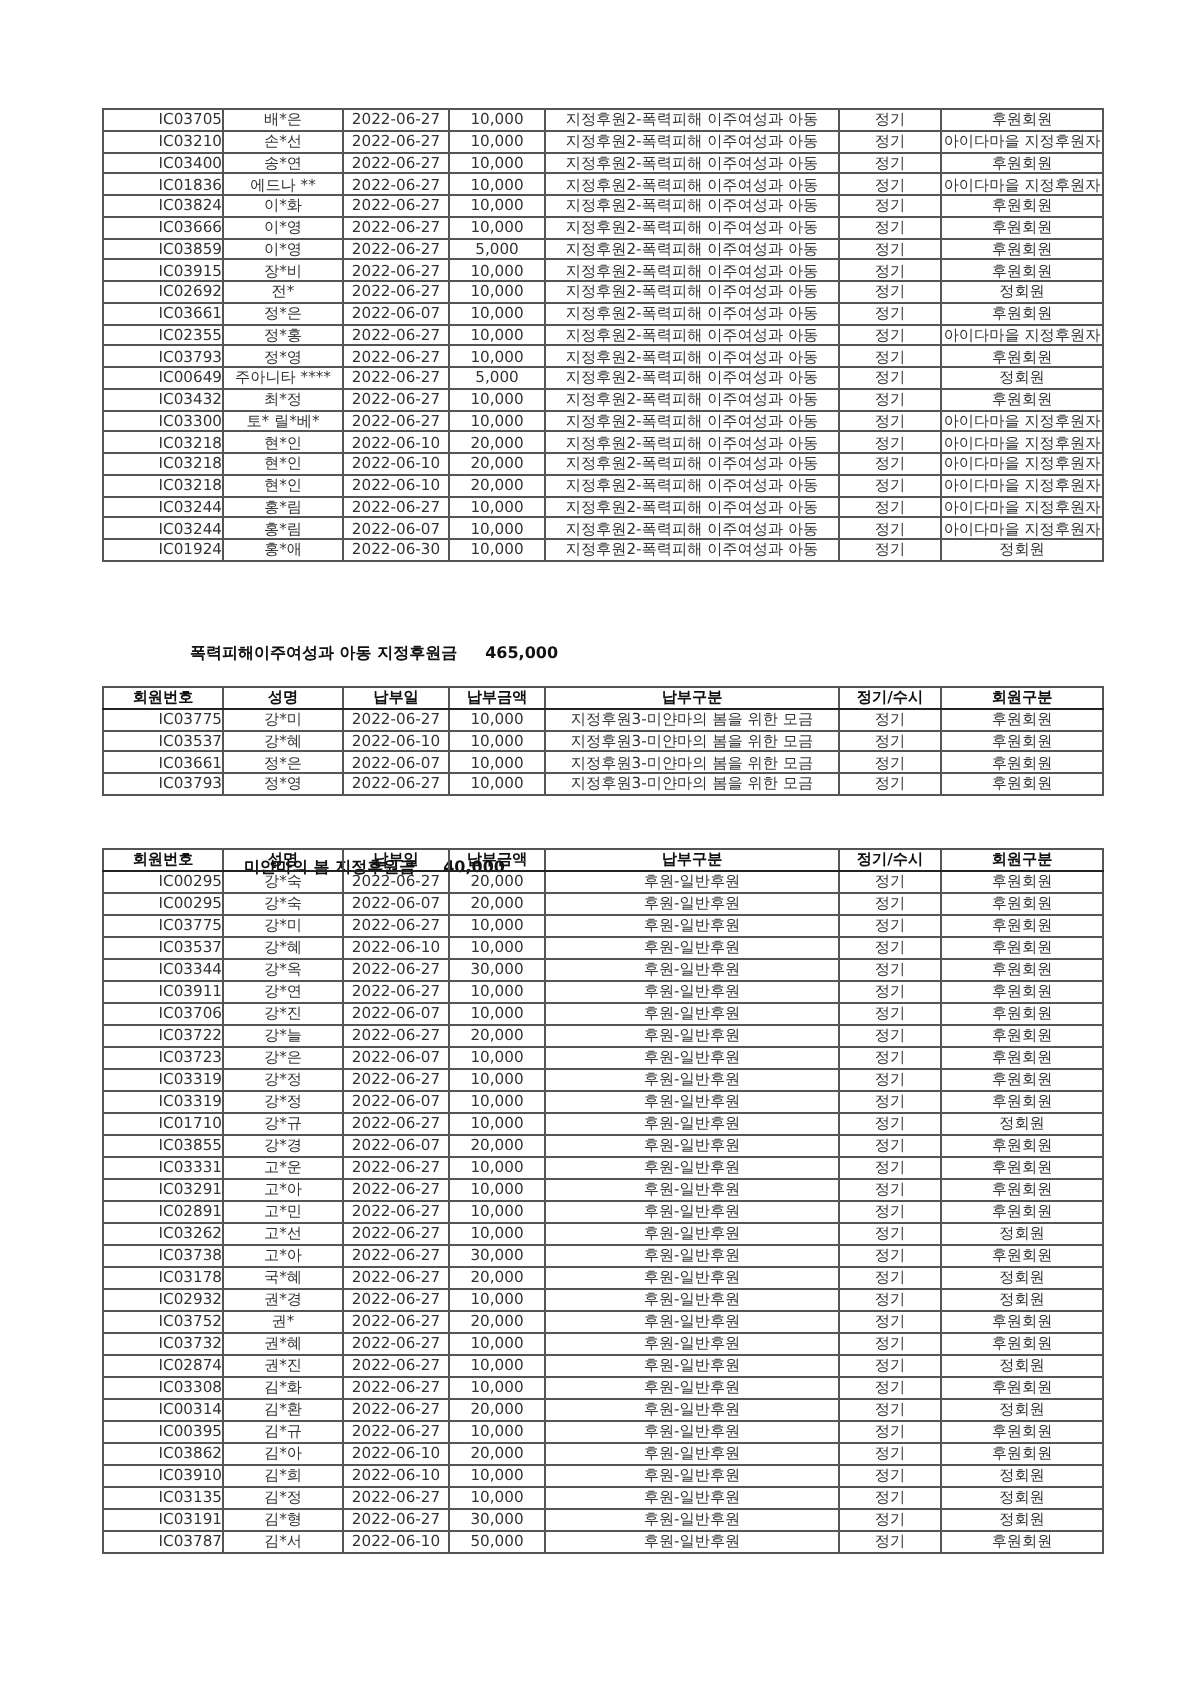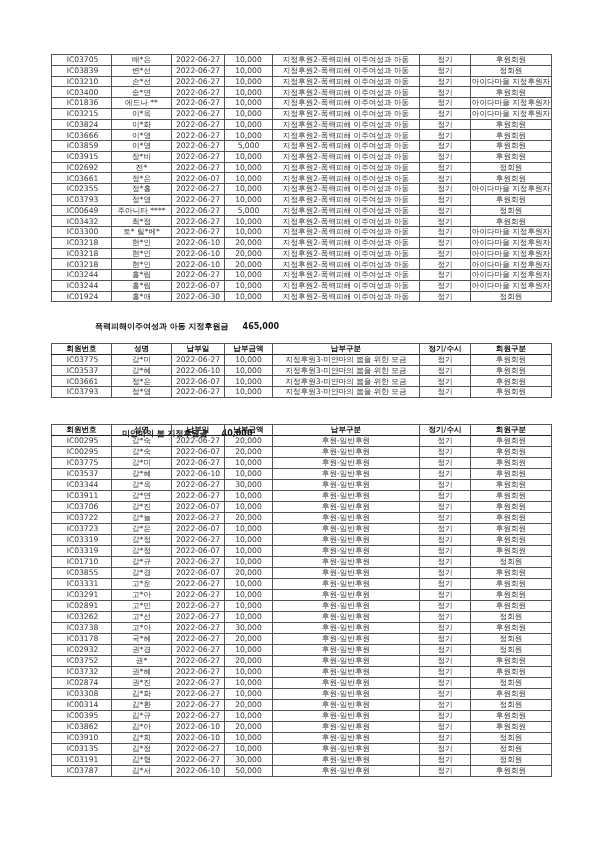--- a/index.html
+++ b/index.html
@@ -13,21 +13,21 @@
       border-collapse: collapse; table-layout: fixed;
       border: 1.5px solid #222222;
       font-size: 7.6px;
     }
     .tbl td, .tbl th {
       border: 1px solid #555555; padding: 0; height: 9.75px; line-height: 9.2px;
       text-align: center; white-space: nowrap; overflow: hidden;
       font-weight: normal;
     }
     .tbl th { font-weight: bold; color: #111111; border-bottom: 1.5px solid #222; }
-    .tbl td.id { text-align: center; padding-left: 2px; }
+    .tbl td.id { text-align: right; padding-left: 2px; }
     .tbl td.amt { }
     .tbl col.c-id { width: 60px; }
     .tbl col.c-name { width: 60px; }
     .tbl col.c-date { width: 53px; }
     .tbl col.c-amt { width: 48px; }
     .tbl col.c-type { width: 147px; }
     .tbl col.c-reg { width: 51px; }
     .tbl col.c-mem { width: 81px; }
     #t1 { top: 54px; }
     #t2 { top: 343px; }
@@ -58,58 +58,40 @@
       <tr>
         <td class="id">IC03705</td>
         <td class="name">배*은</td>
         <td class="date">2022-06-27</td>
         <td class="amt">10,000</td>
         <td class="type">지정후원2-폭력피해 이주여성과 아동</td>
         <td class="reg">정기</td>
         <td class="mem">후원회원</td>
       </tr>
       <tr>
-        <td class="id">IC03839</td>
-        <td class="name">변*선</td>
-        <td class="date">2022-06-27</td>
-        <td class="amt">10,000</td>
-        <td class="type">지정후원2-폭력피해 이주여성과 아동</td>
-        <td class="reg">정기</td>
-        <td class="mem">정회원</td>
-      </tr>
-      <tr>
         <td class="id">IC03210</td>
         <td class="name">손*선</td>
         <td class="date">2022-06-27</td>
         <td class="amt">10,000</td>
         <td class="type">지정후원2-폭력피해 이주여성과 아동</td>
         <td class="reg">정기</td>
         <td class="mem">아이다마을 지정후원자</td>
       </tr>
       <tr>
         <td class="id">IC03400</td>
         <td class="name">송*연</td>
         <td class="date">2022-06-27</td>
         <td class="amt">10,000</td>
         <td class="type">지정후원2-폭력피해 이주여성과 아동</td>
         <td class="reg">정기</td>
         <td class="mem">후원회원</td>
       </tr>
       <tr>
         <td class="id">IC01836</td>
         <td class="name">에드나 **</td>
-        <td class="date">2022-06-27</td>
-        <td class="amt">10,000</td>
-        <td class="type">지정후원2-폭력피해 이주여성과 아동</td>
-        <td class="reg">정기</td>
-        <td class="mem">아이다마을 지정후원자</td>
-      </tr>
-      <tr>
-        <td class="id">IC03215</td>
-        <td class="name">이*옥</td>
         <td class="date">2022-06-27</td>
         <td class="amt">10,000</td>
         <td class="type">지정후원2-폭력피해 이주여성과 아동</td>
         <td class="reg">정기</td>
         <td class="mem">아이다마을 지정후원자</td>
       </tr>
       <tr>
         <td class="id">IC03824</td>
         <td class="name">이*화</td>
         <td class="date">2022-06-27</td>

